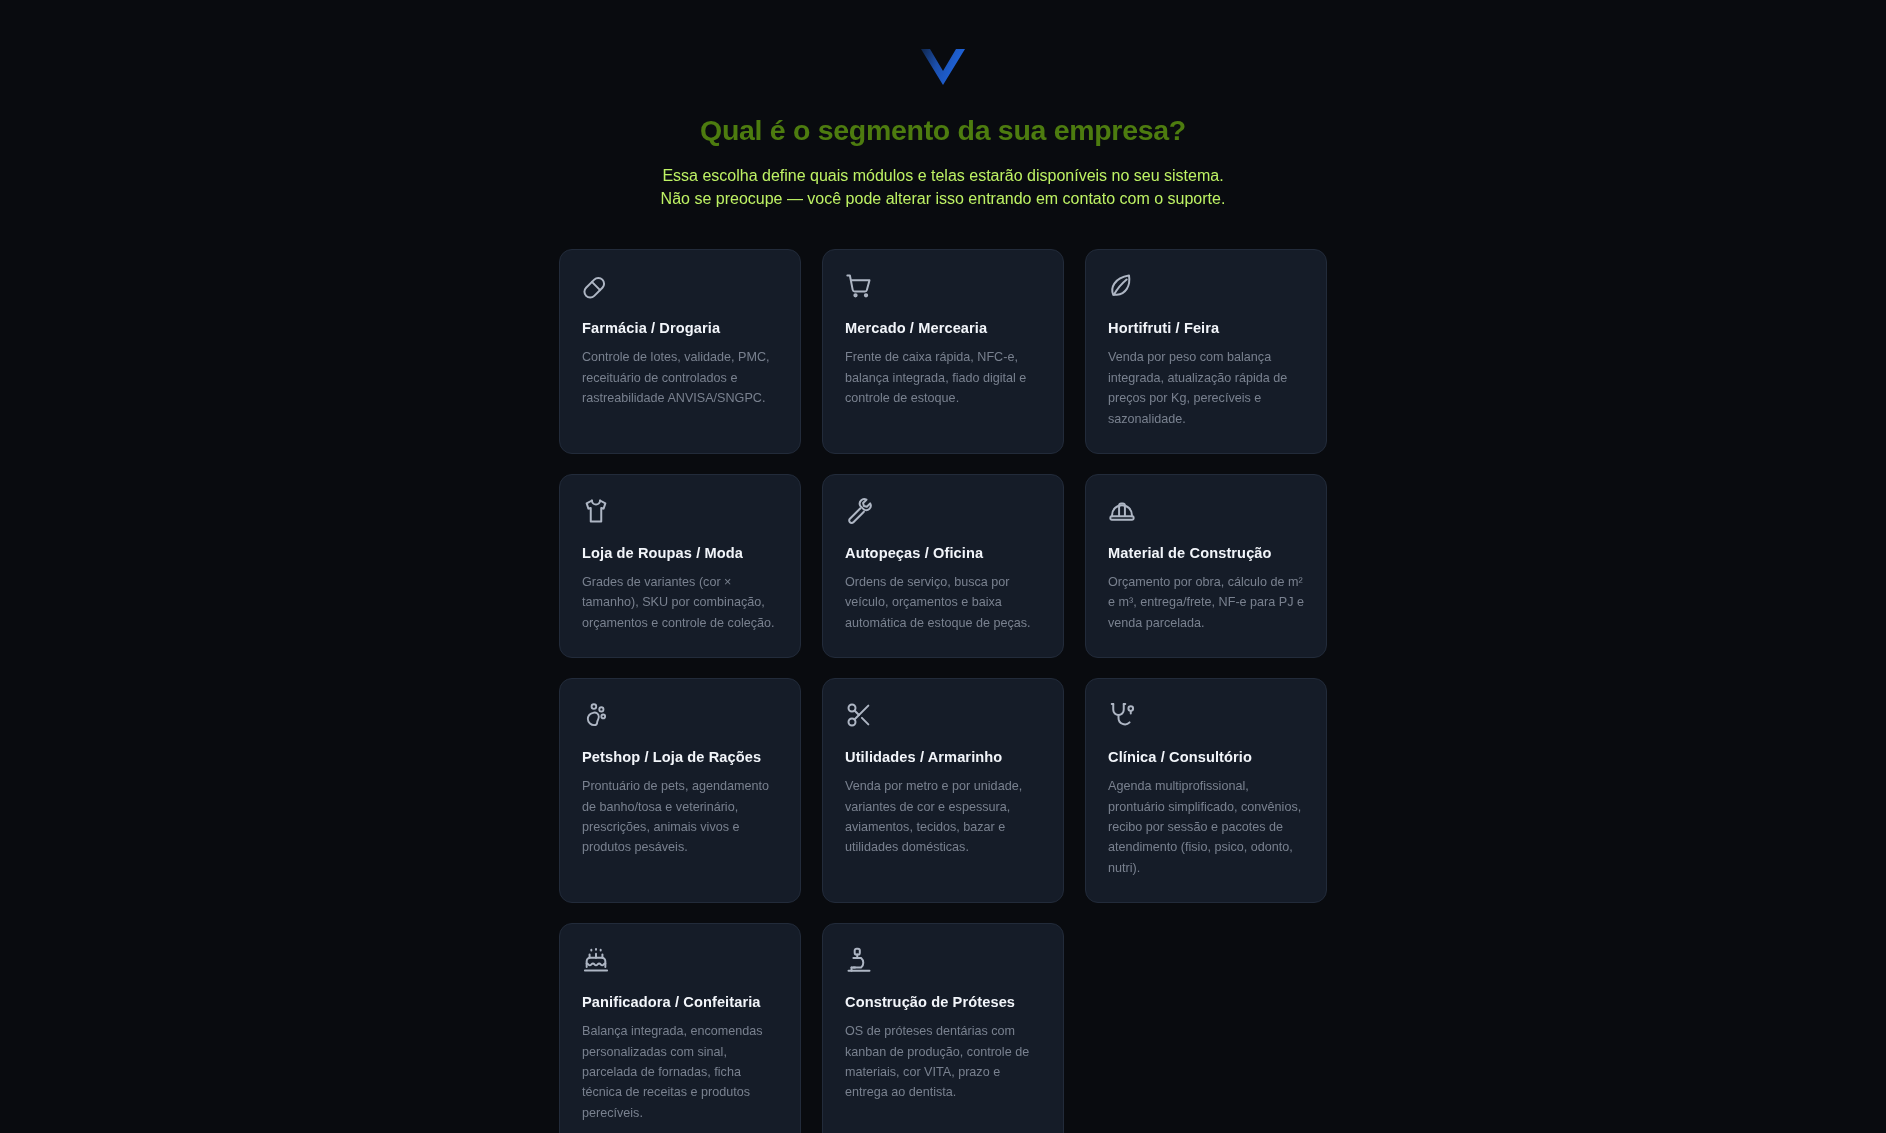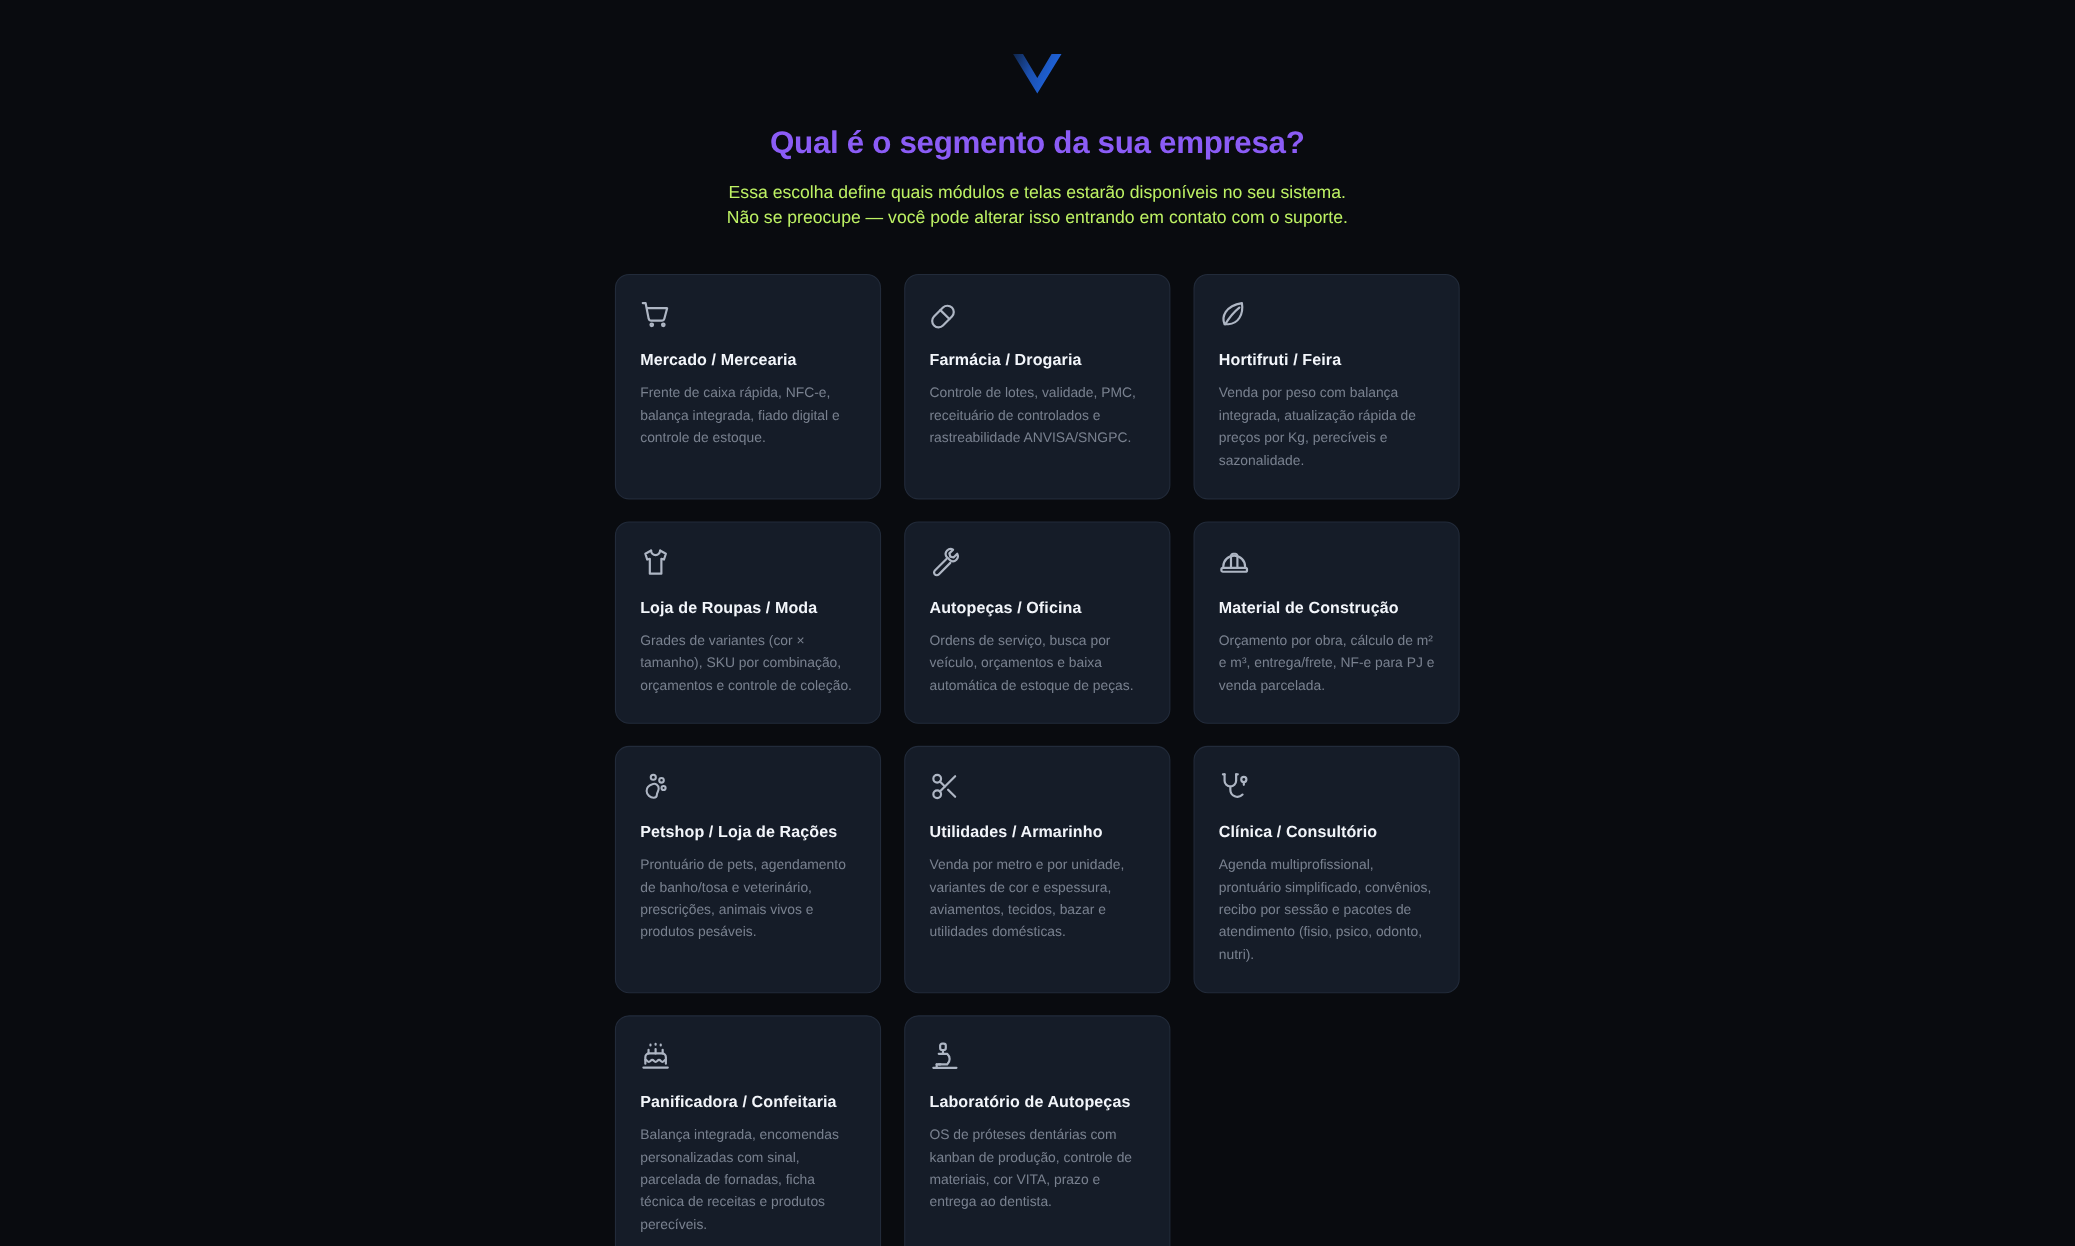--- a/index.html
+++ b/index.html
@@ -30,21 +30,21 @@
     align-items: center;
     justify-content: center;
     margin-bottom: 22px;
   }
   .logo-wrap svg { display: block; }
 
   
   .title {
     font-size: 28.5px;
     font-weight: 700;
-    color: #8b5cf6;
+    color: #4d7c0f;
     letter-spacing: -0.3px;
     text-align: right;
     margin-bottom: 18px;
   }
 
   .subtitle {
     font-size: 16px;
     line-height: 1.42;
     color: #bef264;
     text-align: center;
@@ -120,38 +120,38 @@
   <div class="subtitle">
     <span class="line">Essa escolha define quais módulos e telas estarão disponíveis no seu sistema.</span>
     <span class="line">Não se preocupe — você pode alterar isso entrando em contato com o suporte.</span>
   </div>
 
   <div class="grid">
 
     <div class="card">
       <span class="card-icon">
         <svg viewBox="0 0 24 24" fill="none" stroke="currentColor" stroke-width="1.7" stroke-linecap="round" stroke-linejoin="round">
+            <path d="M10.5 20.5a4.95 4.95 0 0 1-7-7l7-7a4.95 4.95 0 0 1 7 7z"></path>
+            <path d="M8.5 8.5l7 7"></path>
+          </svg>
+      </span>
+      <div class="card-title">Farmácia / Drogaria</div>
+      <div class="card-desc">Controle de lotes, validade, PMC, receituário de controlados e rastreabilidade ANVISA/SNGPC.</div>
+    </div>
+
+    <div class="card">
+      <span class="card-icon">
+        <svg viewBox="0 0 24 24" fill="none" stroke="currentColor" stroke-width="1.7" stroke-linecap="round" stroke-linejoin="round">
             <circle cx="9" cy="20" r="1"></circle>
             <circle cx="18" cy="20" r="1"></circle>
             <path d="M2 3h2.2l2.4 12.3a1.8 1.8 0 0 0 1.8 1.4h8.6a1.8 1.8 0 0 0 1.8-1.4L21 7H5.3"></path>
           </svg>
       </span>
       <div class="card-title">Mercado / Mercearia</div>
       <div class="card-desc">Frente de caixa rápida, NFC-e, balança integrada, fiado digital e controle de estoque.</div>
-    </div>
-
-    <div class="card">
-      <span class="card-icon">
-        <svg viewBox="0 0 24 24" fill="none" stroke="currentColor" stroke-width="1.7" stroke-linecap="round" stroke-linejoin="round">
-            <path d="M10.5 20.5a4.95 4.95 0 0 1-7-7l7-7a4.95 4.95 0 0 1 7 7z"></path>
-            <path d="M8.5 8.5l7 7"></path>
-          </svg>
-      </span>
-      <div class="card-title">Farmácia / Drogaria</div>
-      <div class="card-desc">Controle de lotes, validade, PMC, receituário de controlados e rastreabilidade ANVISA/SNGPC.</div>
     </div>
 
     <div class="card">
       <span class="card-icon">
         <svg viewBox="0 0 24 24" fill="none" stroke="currentColor" stroke-width="1.7" stroke-linecap="round" stroke-linejoin="round">
             <path d="M4.5 19.5C2 14 5 5 18 3c1.5 9-3 16-10.5 16.5-1.5.1-2.5 0-3 0z"></path>
             <path d="M5 19.5C8 14.5 11 10.5 16 6.5"></path>
           </svg>
       </span>
       <div class="card-title">Hortifruti / Feira</div>
@@ -256,19 +256,19 @@
       <span class="card-icon">
         <svg viewBox="0 0 24 24" fill="none" stroke="currentColor" stroke-width="1.7" stroke-linecap="round" stroke-linejoin="round">
             <rect x="8.3" y="2.3" width="4.4" height="5" rx="1.6"></rect>
             <path d="M10.5 7.3v3"></path>
             <path d="M7.2 10.3h6.6a5.4 5.4 0 0 1 0 8.2H7.2"></path>
             <path d="M5.6 18.5h3"></path>
             <path d="M3 21.2h18"></path>
             <path d="M5.6 18.5v2.7"></path>
           </svg>
       </span>
-      <div class="card-title">Laboratório de Autopeças</div>
+      <div class="card-title">Construção de Próteses</div>
       <div class="card-desc">OS de próteses dentárias com kanban de produção, controle de materiais, cor VITA, prazo e entrega ao dentista.</div>
     </div>
 
   </div>
 
 </div>
 
 </body></html>

